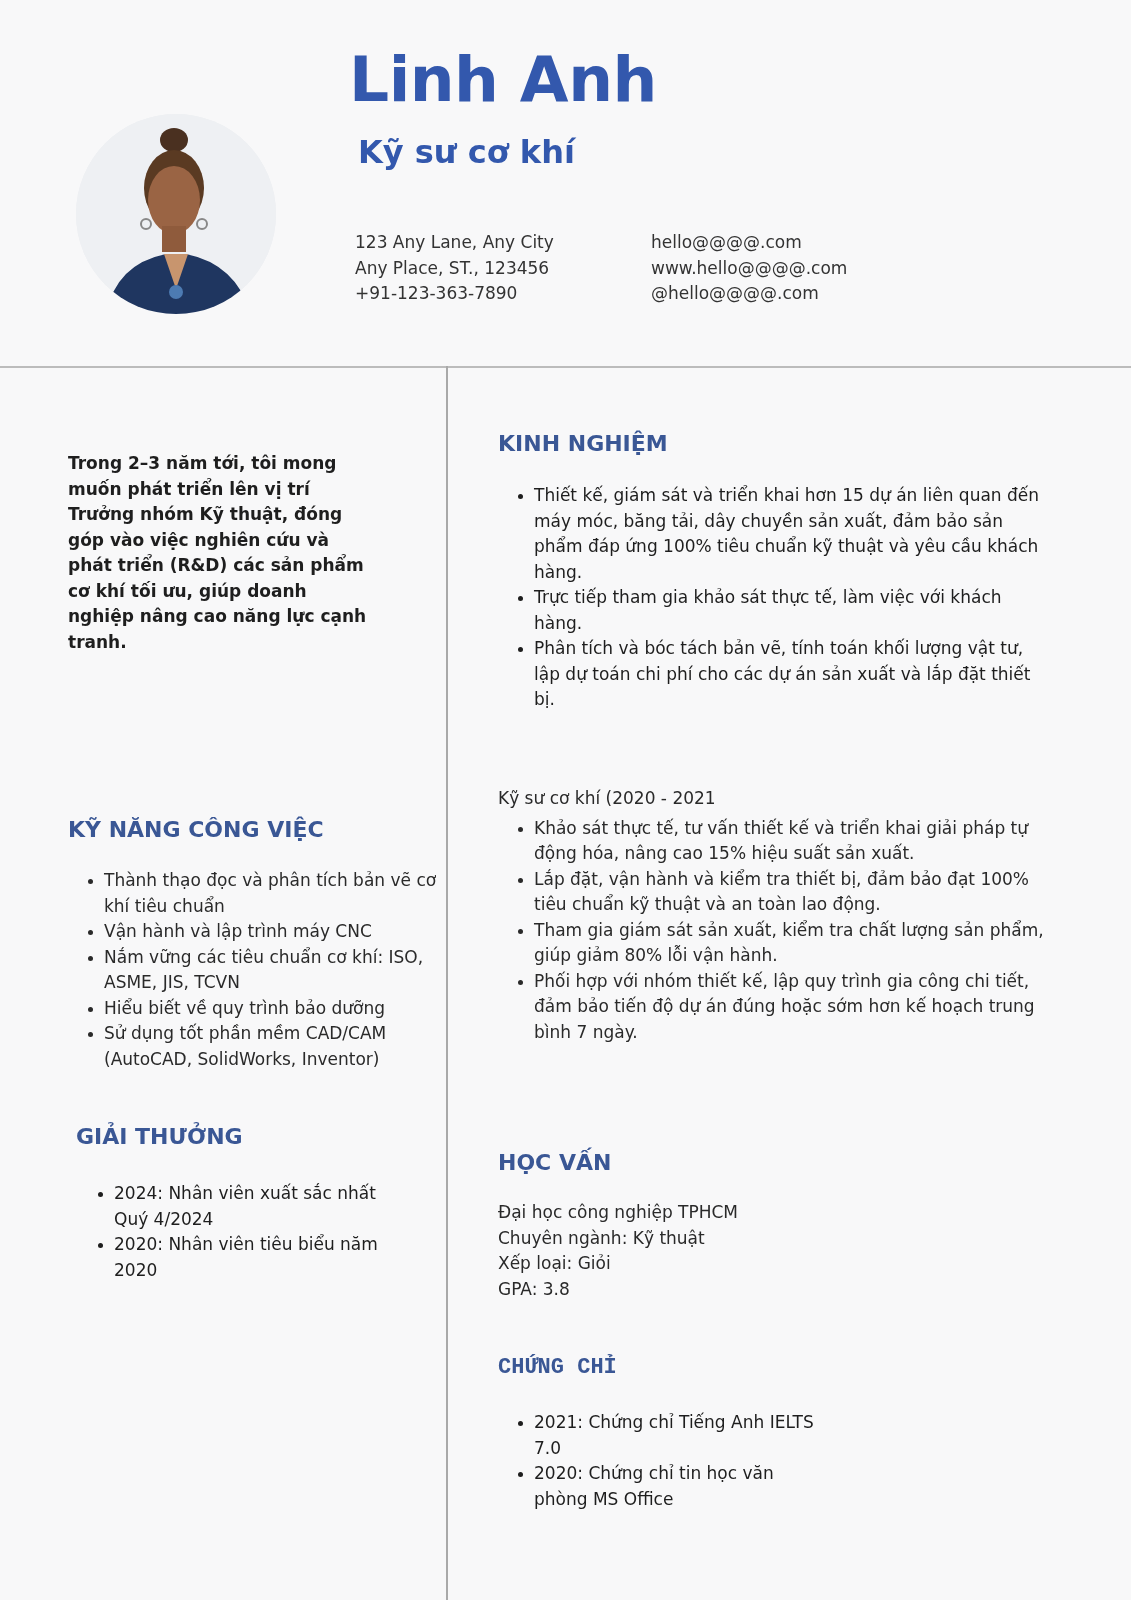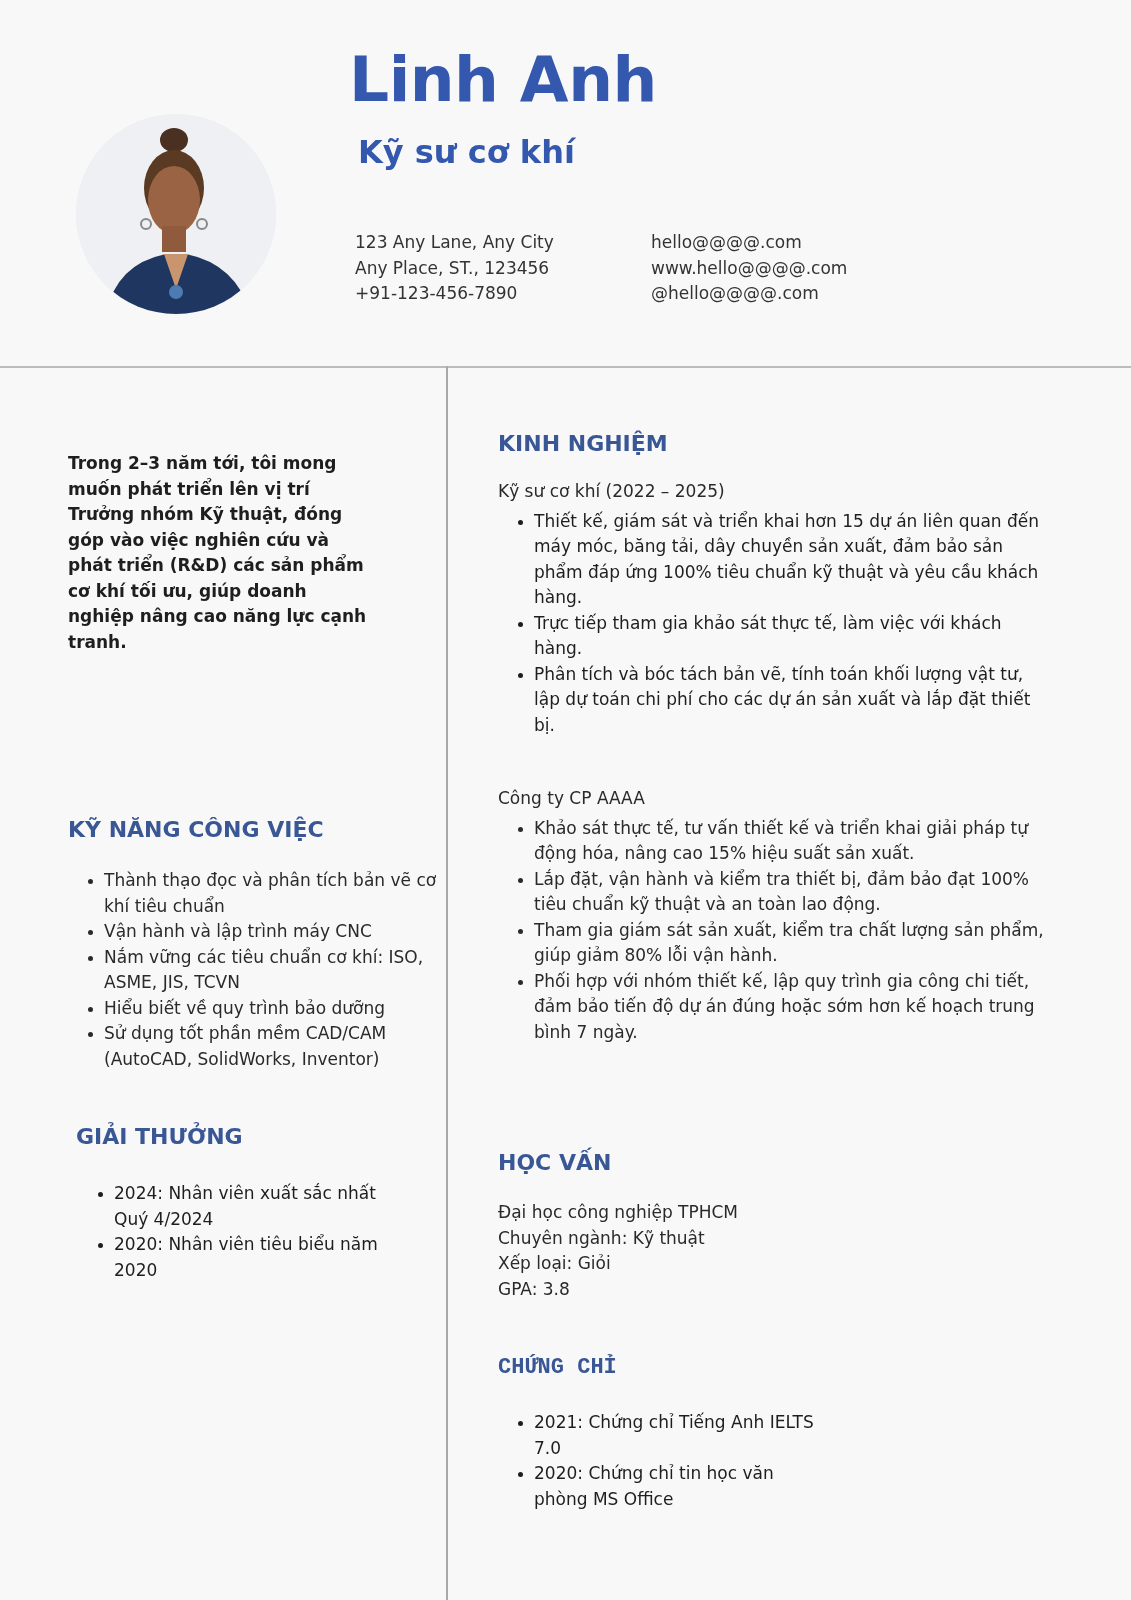--- a/index.html
+++ b/index.html
@@ -41,21 +41,21 @@
     <circle cx="100" cy="178" r="7" fill="#4d7bb2"></circle>
   </svg>
 </div>
 
 <div class="abs name">Linh Anh</div>
 <div class="abs title">Kỹ sư cơ khí</div>
 
 <div class="abs contact" style="left:349px; top:230px;">
   <div>123 Any Lane, Any City</div>
   <div>Any Place, ST., 123456</div>
-  <div>+91-123-456-7890</div>
+  <div>+91-123-363-7890</div>
 </div>
 <div class="abs contact" style="left:645px; top:230px;">
   <div>hello@@@@.com</div>
   <div>www.hello@@@@.com</div>
   <div>@hello@@@@.com</div>
 </div>
 
 <div class="abs hline"></div>
 <div class="abs vline"></div>
 
@@ -72,30 +72,29 @@
 
 <div class="abs sec-title" style="left:76px; top:1124px;">GIẢI THƯỞNG</div>
 <ul class="abs text" style="left:78px; top:1177px; width:300px; color:#1e1e1e;">
   <li>2024: Nhân viên xuất sắc nhất Quý 4/2024</li>
   <li>2020: Nhân viên tiêu biểu năm 2020</li>
 </ul>
 
 <div class="abs sec-title" style="left:498px; top:431px;">KINH NGHIỆM</div>
 
 <div class="abs text" style="left:498px; top:479px; width:560px;">
-  <div>Kỹ sư cơ khí (2022 – 2025)</div>
   <ul style="color:#1e1e1e;">
     <li>Thiết kế, giám sát và triển khai hơn 15 dự án liên quan đến máy móc, băng tải, dây chuyền sản xuất, đảm bảo sản phẩm đáp ứng 100% tiêu chuẩn kỹ thuật và yêu cầu khách hàng.</li>
     <li>Trực tiếp tham gia khảo sát thực tế, làm việc với khách hàng.</li>
     <li>Phân tích và bóc tách bản vẽ, tính toán khối lượng vật tư, lập dự toán chi phí cho các dự án sản xuất và lắp đặt thiết bị.</li>
   </ul>
 </div>
 
 <div class="abs text" style="left:498px; top:786px; width:560px;">
-  <div>Công ty CP AAAA</div>
+  <div>Kỹ sư cơ khí (2020 - 2021</div>
   <ul>
     <li>Khảo sát thực tế, tư vấn thiết kế và triển khai giải pháp tự động hóa, nâng cao 15% hiệu suất sản xuất.</li>
     <li>Lắp đặt, vận hành và kiểm tra thiết bị, đảm bảo đạt 100% tiêu chuẩn kỹ thuật và an toàn lao động.</li>
     <li>Tham gia giám sát sản xuất, kiểm tra chất lượng sản phẩm, giúp giảm 80% lỗi vận hành.</li>
     <li>Phối hợp với nhóm thiết kế, lập quy trình gia công chi tiết, đảm bảo tiến độ dự án đúng hoặc sớm hơn kế hoạch trung bình 7 ngày.</li>
   </ul>
 </div>
 
 <div class="abs sec-title" style="left:498px; top:1150px;">HỌC VẤN</div>
 <div class="abs text block" style="left:498px; top:1200px;">

